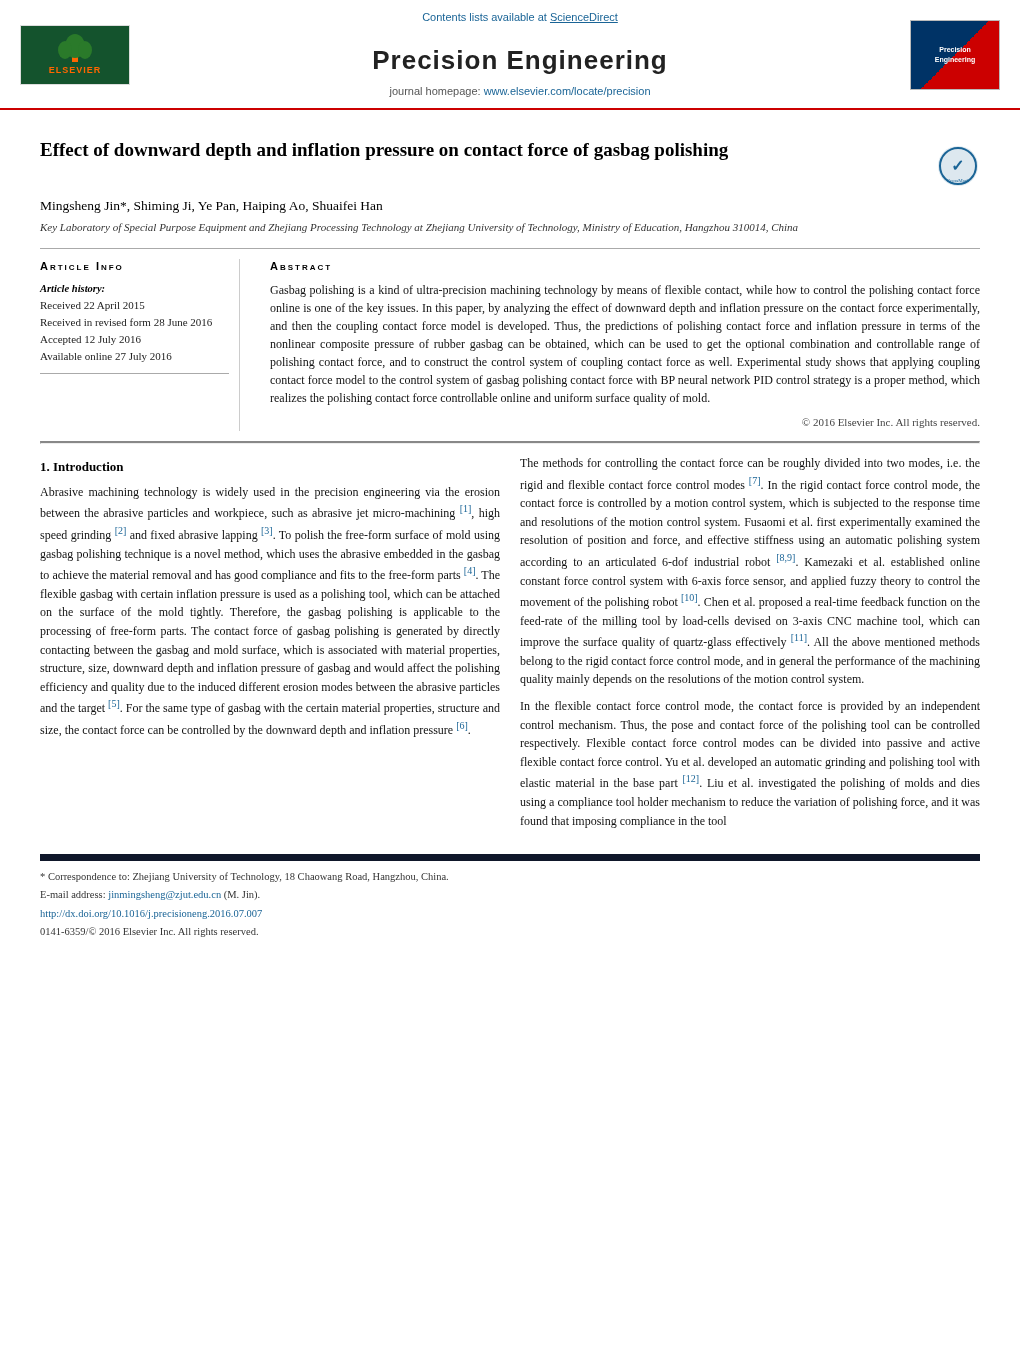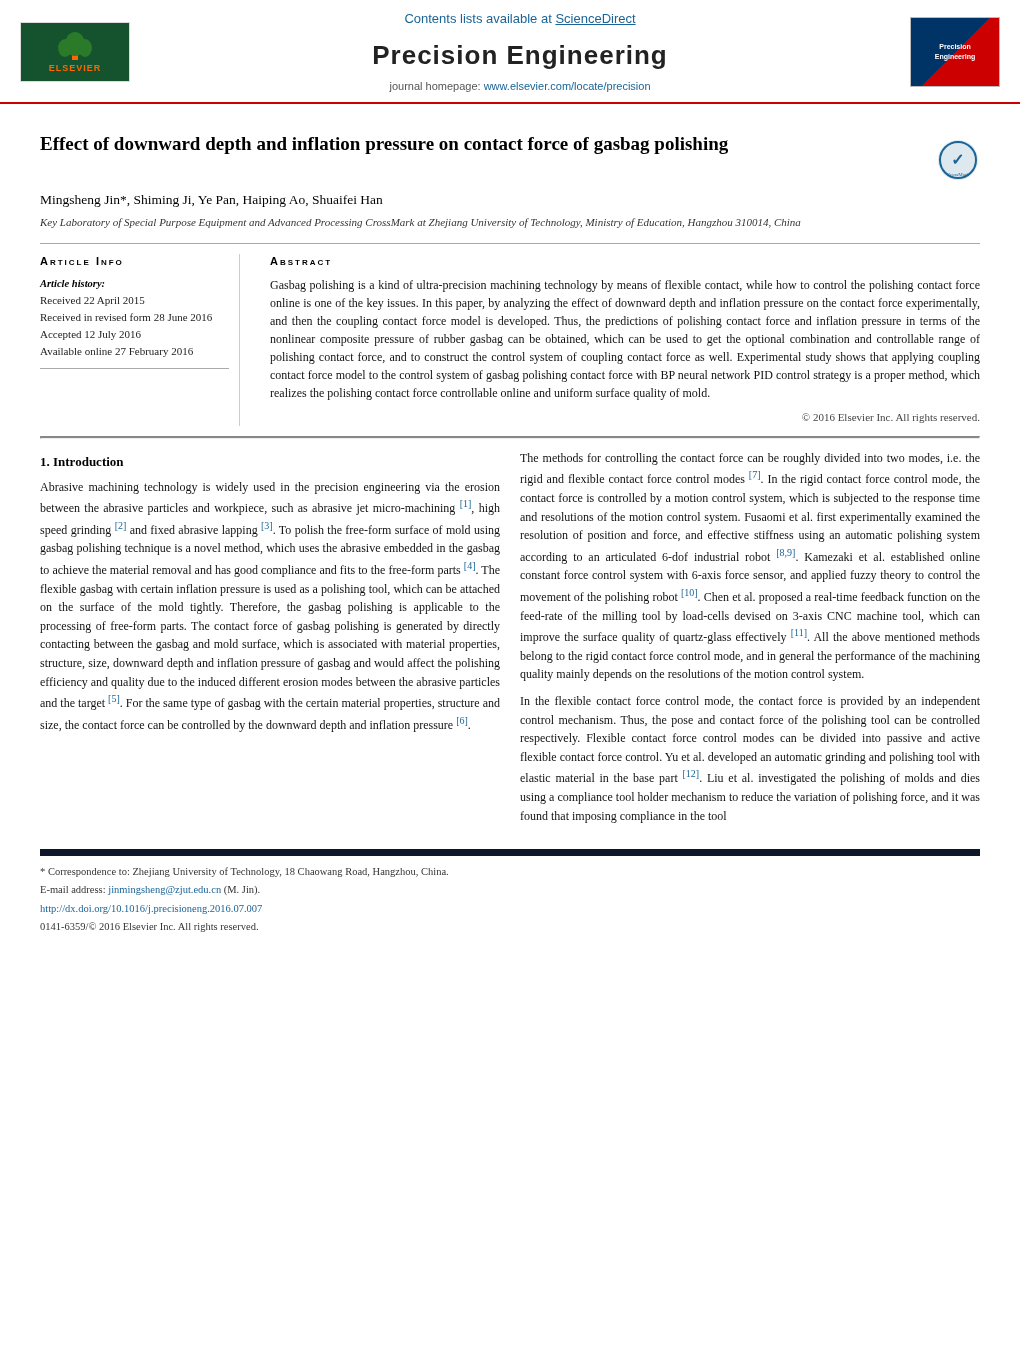--- a/index.html
+++ b/index.html
@@ -25,22 +25,22 @@
       display: flex;
       align-items: center;
       justify-content: space-between;
     }
     .header-center {
       flex: 1;
       text-align: center;
     }
     .header-journal-ref {
       color: #1a6496;
-      font-size: 13px;
-      margin-bottom: 8px;
+      font-size: 11px;
+      margin-bottom: 16px;
       font-family: Arial, sans-serif;
     }
     .header-journal-name {
       font-size: 26px;
       font-weight: bold;
       color: #222;
       font-family: Arial, sans-serif;
       letter-spacing: 1px;
     }
     .header-homepage {
@@ -293,34 +293,34 @@
         <circle cx="22" cy="22" r="18" fill="none" stroke="#1a6496" stroke-width="2"></circle>
         <text x="22" y="27" text-anchor="middle" font-size="16" font-weight="bold" fill="#1a6496">✓</text>
         <text x="22" y="38" text-anchor="middle" font-size="5" fill="#1a6496">CrossMark</text>
       </svg>
     </div>
 
     <div class="article-authors">
       <span>Mingsheng Jin*, Shiming Ji, Ye Pan, Haiping Ao, Shuaifei Han</span>
     </div>
 
-    <div class="article-affiliation">Key Laboratory of Special Purpose Equipment and Advanced Processing CrossMark at Zhejiang University of Technology, Ministry of Education, Hangzhou 310014, China</div>
+    <div class="article-affiliation">Key Laboratory of Special Purpose Equipment and Zhejiang Processing Technology at Zhejiang University of Technology, Ministry of Education, Hangzhou 310014, China</div>
 
     <hr class="divider">
 
     <div class="info-abstract-row">
 
       <div class="article-info-col">
         <h3>Article Info</h3>
 
         <div class="info-section-title">Article history:</div>
         <div class="info-line">Received 22 April 2015</div>
         <div class="info-line">Received in revised form 28 June 2016</div>
         <div class="info-line">Accepted 12 July 2016</div>
-        <div class="info-line">Available online 27 February 2016</div>
+        <div class="info-line">Available online 27 July 2016</div>
 
         <hr class="divider" style="margin:8px 0;">
 
       </div>
 
       <div class="abstract-col">
         <h3>Abstract</h3>
         <div class="abstract-text">Gasbag polishing is a kind of ultra-precision machining technology by means of flexible contact, while how to control the polishing contact force online is one of the key issues. In this paper, by analyzing the effect of downward depth and inflation pressure on the contact force experimentally, and then the coupling contact force model is developed. Thus, the predictions of polishing contact force and inflation pressure in terms of the nonlinear composite pressure of rubber gasbag can be obtained, which can be used to get the optional combination and controllable range of polishing contact force, and to construct the control system of coupling contact force as well. Experimental study shows that applying coupling contact force model to the control system of gasbag polishing contact force with BP neural network PID control strategy is a proper method, which realizes the polishing contact force controllable online and uniform surface quality of mold.</div>
         <div class="copyright-line">© 2016 Elsevier Inc. All rights reserved.</div>
       </div>

